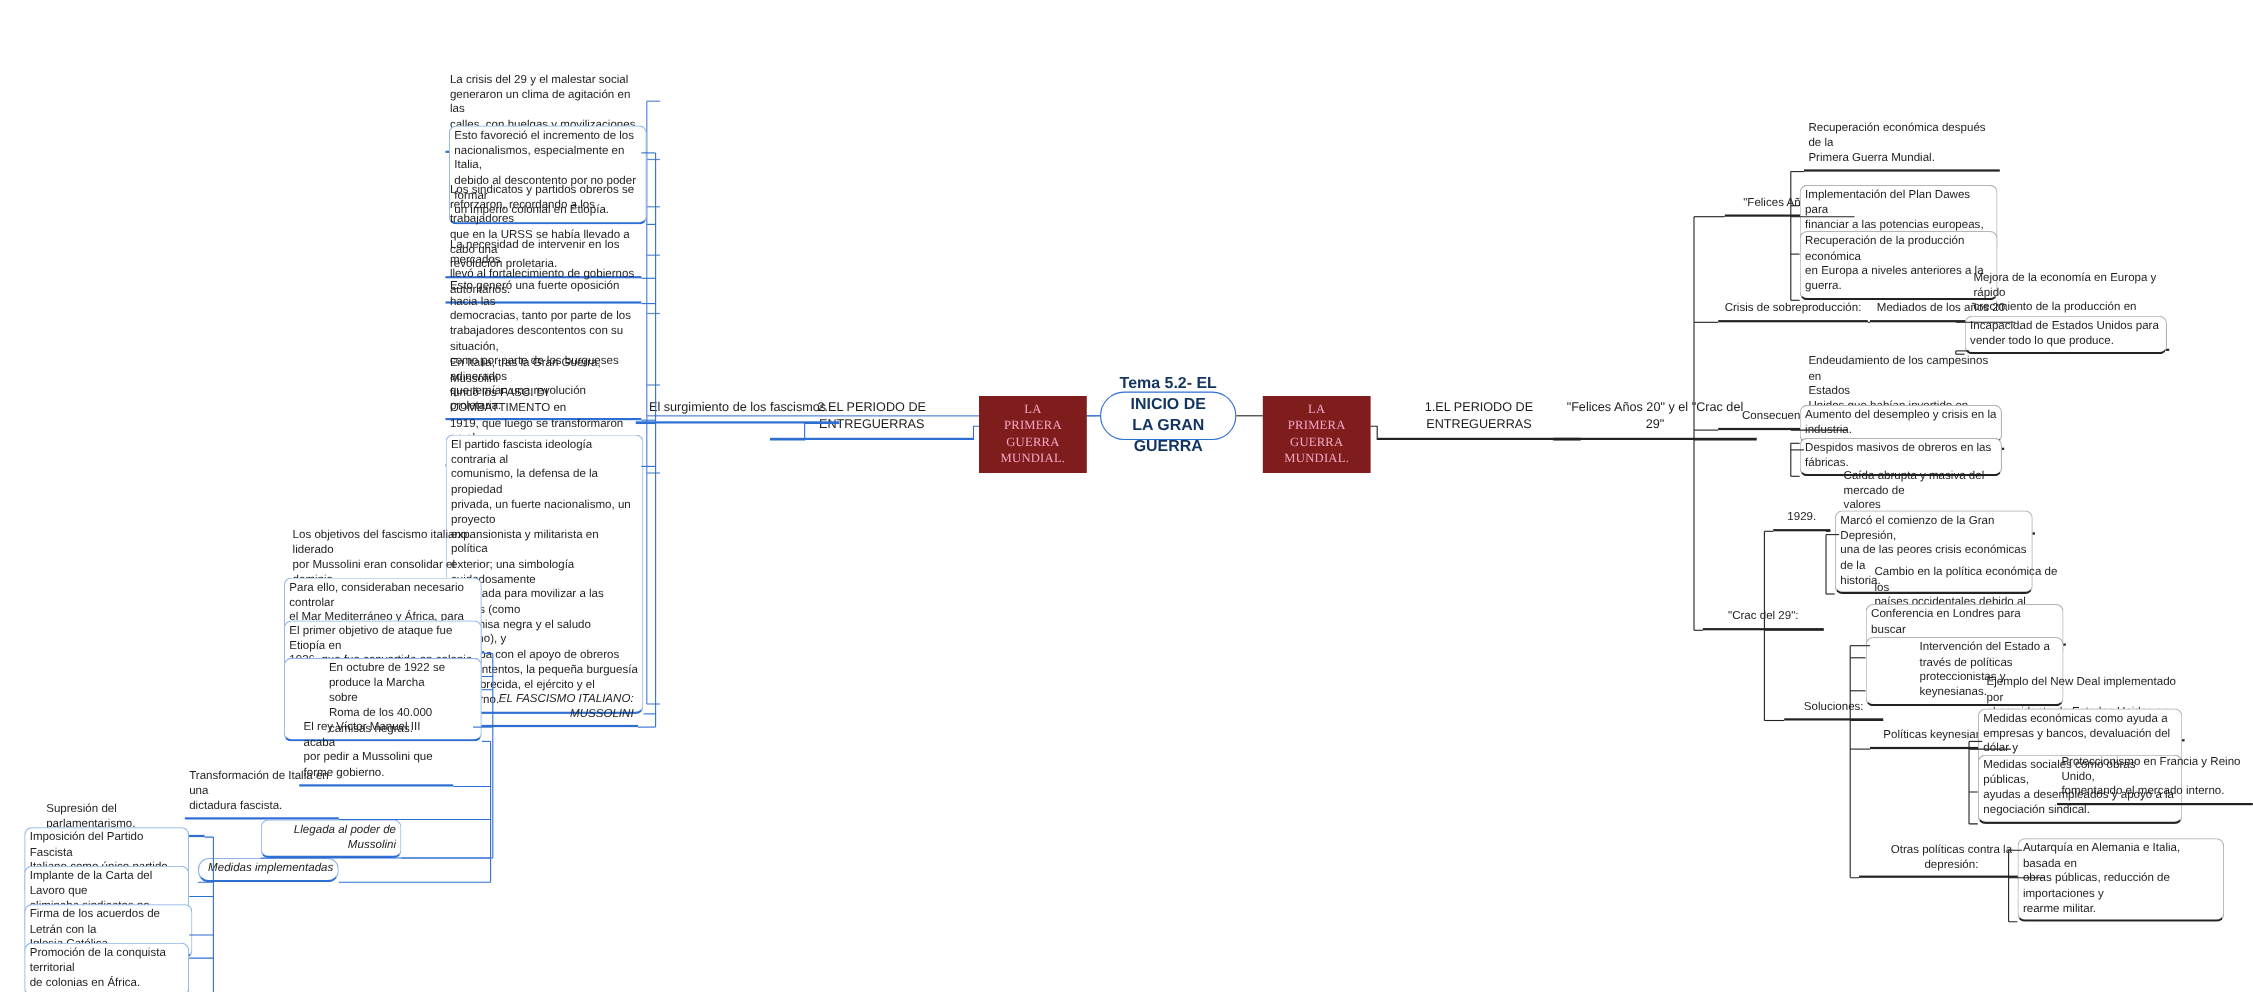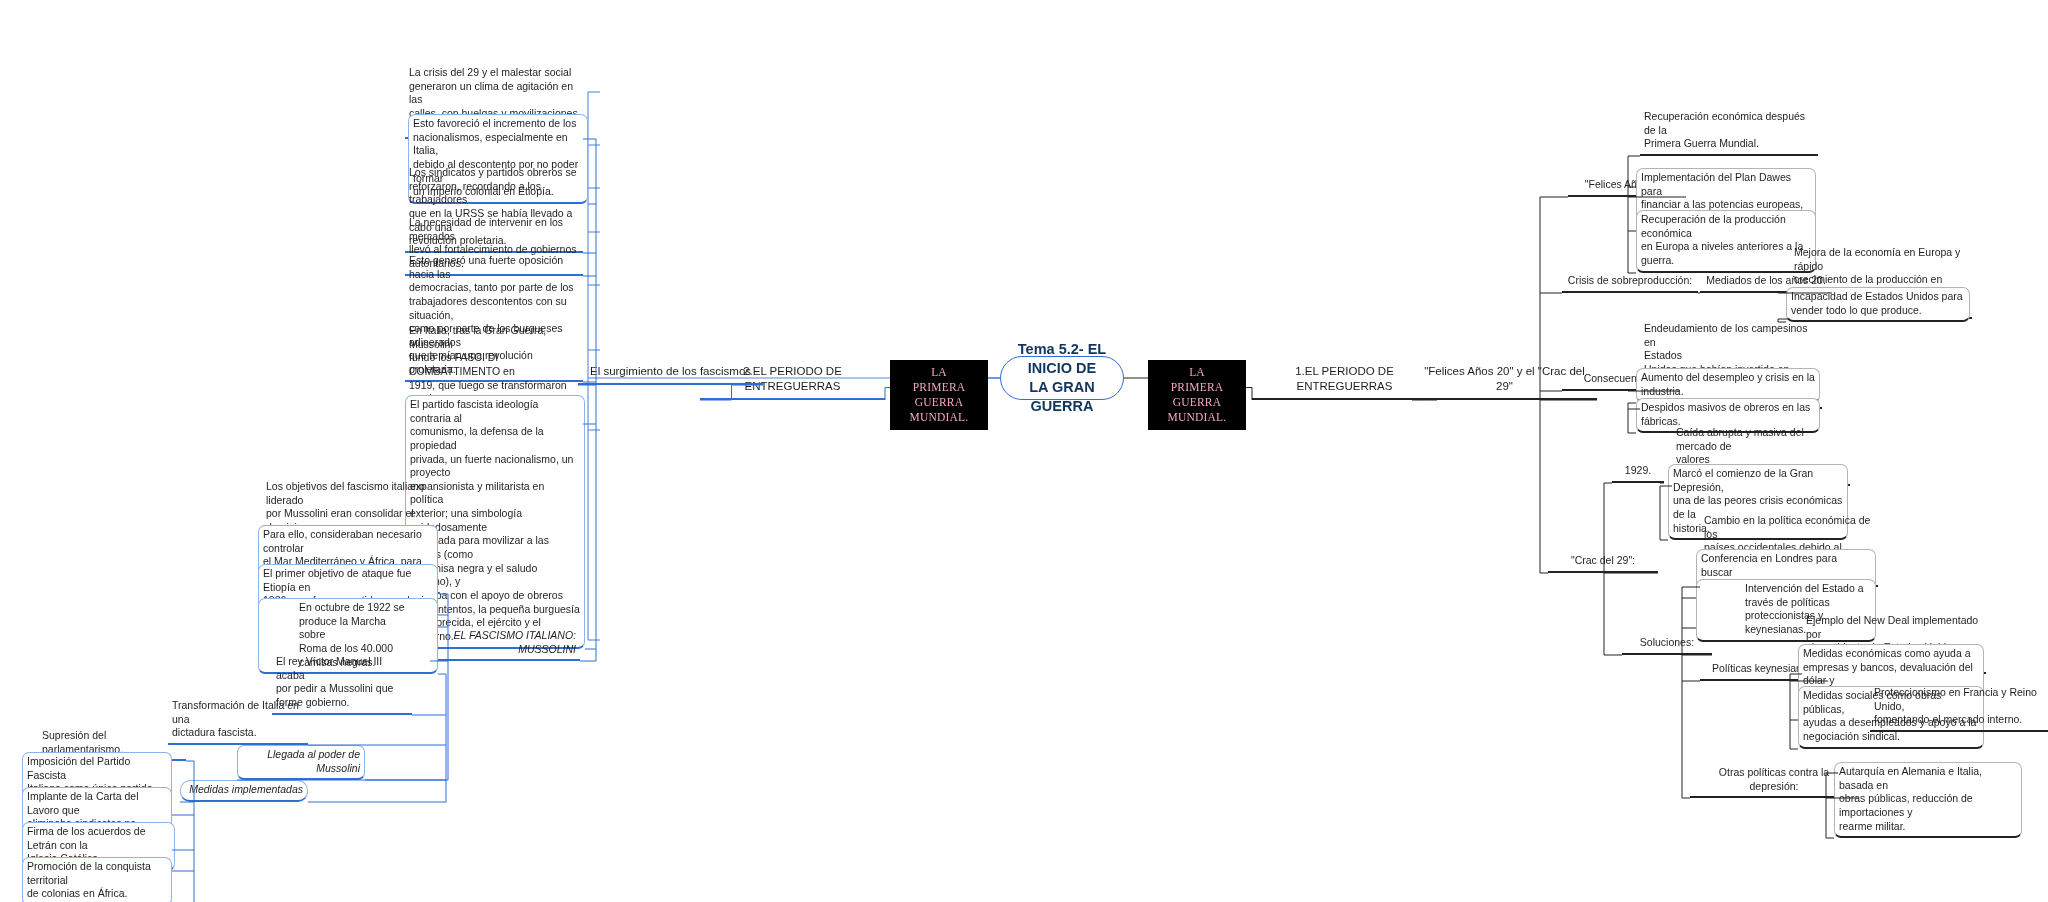--- a/index.html
+++ b/index.html
@@ -57,21 +57,21 @@
     font-size:11.5px;color:#1e1e1e;text-align:center;padding:2px 4px 4px 4px;
     border-bottom:2.5px solid #2e6fd4;
   }
   .trunkR{
     font-size:11.5px;color:#1e1e1e;text-align:center;padding:2px 4px 4px 4px;
     border-bottom:2.5px solid #222222;
   }
 
   
   .chip{
-    background:#000000;color:#f3a7c4;text-align:center;
+    background:#7f1d1d;color:#f3a7c4;text-align:center;
     font-family:"Liberation Serif",serif;
     font-size:11.5px;line-height:1.25;font-weight:400;
     padding:5px 16px;letter-spacing:.2px;
   }
 
   
   .central{
     border:1.6px solid #2e6fd4;border-radius:22px;background:#ffffff;
     color:#12355f;font-weight:bold;font-size:14.5px;line-height:1.32;
     text-align:center;display:flex;align-items:center;justify-content:center;

